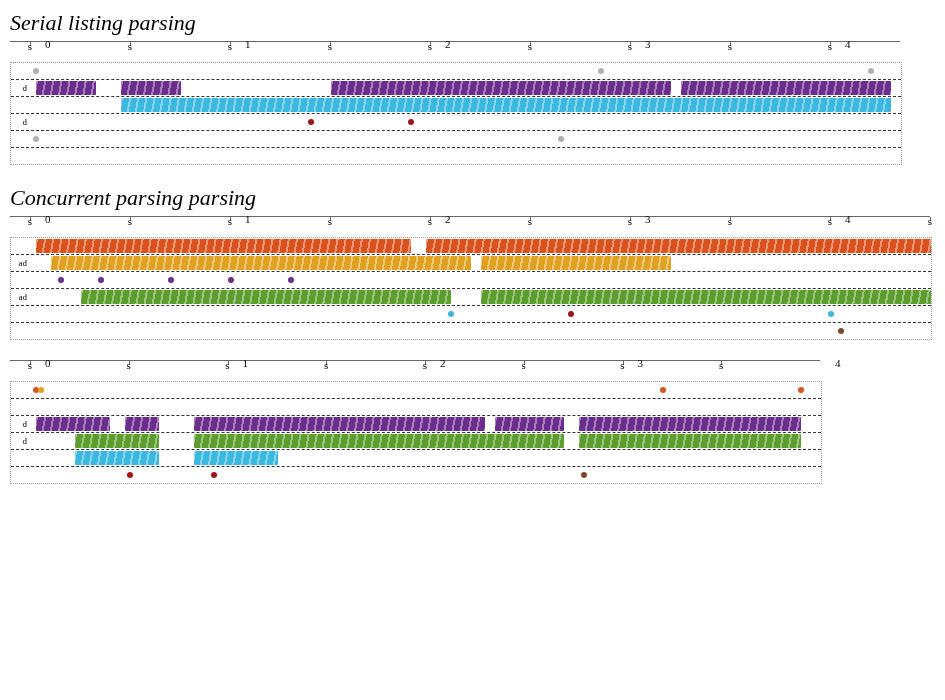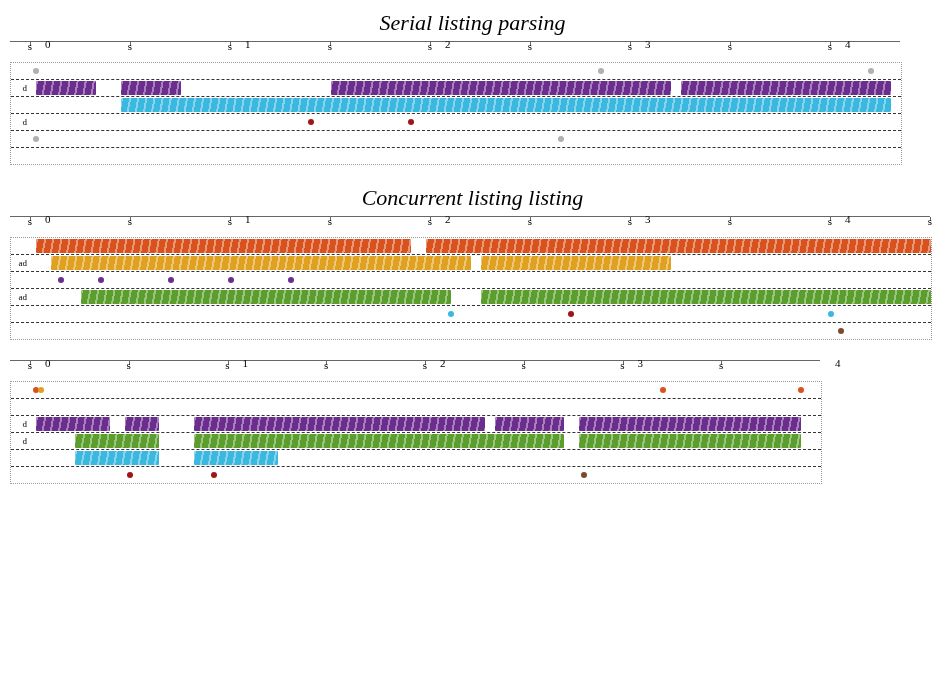--- a/index.html
+++ b/index.html
@@ -6,21 +6,21 @@
       margin: 0;
       padding: 10px;
       font-family: Georgia, 'Times New Roman', serif;
       font-style: italic;
       background: #fff;
     }
     .chart-container {
       margin-bottom: 20px;
     }
     .chart-title {
-      text-align: center;
+      text-align: left;
       font-size: 22px;
       font-style: italic;
       margin-bottom: 5px;
     }
     .chart-area {
       position: relative;
       border: 1px dotted #999;
     }
     .axis-top {
       position: relative;
@@ -133,21 +133,21 @@
           <div class="dot" style="background-color: rgb(160, 21, 21); left: 397px;"></div>
         </div>
         <div class="timeline-row">
           <div class="dot" style="background-color: rgb(176, 176, 176); left: 22px;"></div>
           <div class="dot" style="background-color: rgb(176, 176, 176); left: 547px;"></div>
         </div>
         <div class="timeline-row"></div>
       </div>
     </div>
     <div class="chart-container">
-      <div class="chart-title">Concurrent listing listing</div>
+      <div class="chart-title">Concurrent parsing parsing</div>
       <div class="axis-top" style="width: 920px; margin-left: 0px;">
         <div class="axis-tick-mark" style="left: 20px;"></div>
         <span class="axis-tick" style="left: 20px;"><div class="axis-tick" style="left: 20px;">0</div> <span>s</span></span>
         <div class="axis-tick-mark" style="left: 120px;"></div>
         <span class="axis-tick" style="left: 120px;"><div class="axis-tick" style="left: 120px;">1</div> <span>s</span></span>
         <div class="axis-tick-mark" style="left: 220px;"></div>
         <span class="axis-tick" style="left: 220px;"><div class="axis-tick" style="left: 220px;">2</div> <span>s</span></span>
         <div class="axis-tick-mark" style="left: 320px;"></div>
         <span class="axis-tick" style="left: 320px;"><div class="axis-tick" style="left: 320px;">3</div> <span>s</span></span>
         <div class="axis-tick-mark" style="left: 420px;"></div>

